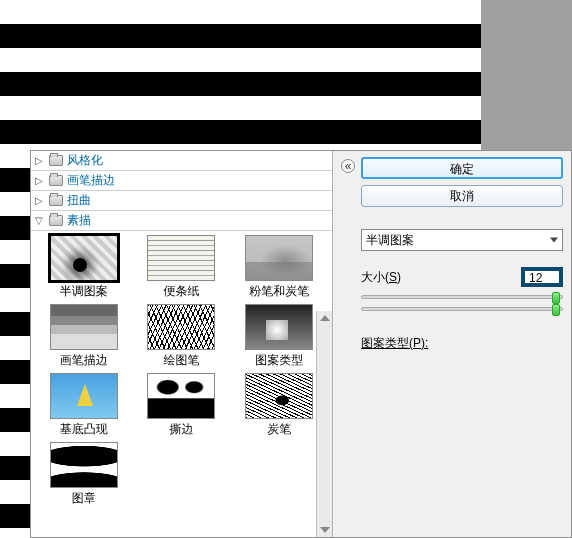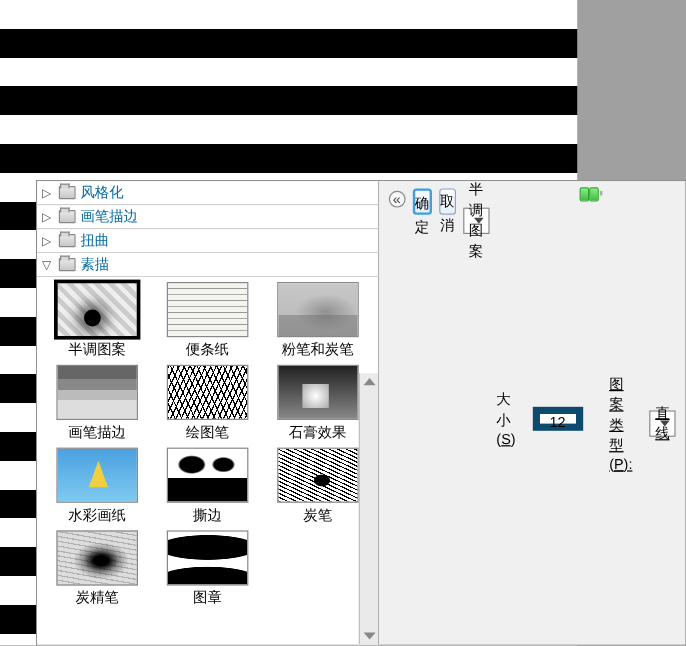--- a/index.html
+++ b/index.html
@@ -44,33 +44,33 @@
 .t8::after{content:"";position:absolute;inset:0;background:radial-gradient(ellipse at 30% 30%,#000 15%,transparent 18%),radial-gradient(ellipse at 70% 30%,#000 12%,transparent 15%),linear-gradient(transparent 55%,#000 56%);}
 .t9 { background:#fff;}
 .t9::after{content:"";position:absolute;inset:0;background:repeating-linear-gradient(25deg,#000 0,#000 1px,transparent 1px,transparent 3px),radial-gradient(ellipse at 55% 60%,#000 12%,transparent 14%);}
 .t10 { background:#ddd;}
 .t10::after{content:"";position:absolute;inset:0;background:radial-gradient(ellipse at 55% 55%,#000 12%,rgba(0,0,0,.3) 30%,transparent 45%),repeating-linear-gradient(10deg,transparent 0,transparent 3px,rgba(0,0,0,.2) 3px,rgba(0,0,0,.2) 4px);}
 .t11 { background:#fff;}
 .t11::after{content:"";position:absolute;inset:0;background:radial-gradient(ellipse 160% 60% at 50% 30%,#000 38%,transparent 40%),radial-gradient(ellipse 160% 60% at 50% 90%,#000 38%,transparent 40%);}
 
 .right-panel { flex: 1; background: #f0f0f0; padding: 6px 8px; display: flex; gap: 6px; }
 .expand-btn { width: 14px; height: 14px; border: 1px solid #888; border-radius: 50%; display: flex; align-items: center; justify-content: center; font-size: 9px; color: #444; cursor: pointer; background: #f8f8f8; margin-top: 2px; flex-shrink: 0; }
-.controls { flex: 1; display: flex; gap: 6px; }
+.controls { flex: 1; display: flex; flex-direction: column; gap: 6px; }
 
 .btn { height: 22px; border: 1px solid #8aa8c8; border-radius: 3px; background: linear-gradient(#fefefe,#e8f0f8); cursor: pointer; text-align: center; line-height: 20px; color: #000; }
 .btn.primary { border: 2px solid #3aa0e0; background: linear-gradient(#f8fcff,#e0f0fc); font-weight: 400; }
 
 .combo { height: 22px; border: 1px solid #888; background:#fff; display: flex; align-items: center; padding: 0 4px; position: relative; cursor: pointer; }
 .combo::after { content:""; position:absolute; right:4px; top:50%; width:0;height:0;border-left:4px solid transparent;border-right:4px solid transparent;border-top:5px solid #444; transform:translateY(-50%);}
 .combo-full { margin-top: 16px; }
 
-.param-row { display: flex; align-items: center; gap: 14px; margin-top: 10px; }
+.param-row { display: flex; align-items: center; gap: 0; margin-top: 10px; }
 .param-label { flex: 1; color: #000; }
 .underline { text-decoration: underline; }
-.num-input { width: 42px; height: 20px; border: 6px solid #0c4a6e; background:#fff; text-align: center; padding: 0 4px; }
+.num-input { width: 42px; height: 20px; border: 4px solid #0c4a6e; background:#fff; text-align: left; padding: 0 4px; }
 .slider-track { height: 4px; background:#d8d8d8; border:1px solid #aaa; border-radius:2px; position:relative; margin-top:2px; }
 .slider-thumb { position:absolute; top:-4px; width:8px; height:12px; background:linear-gradient(#8e8,#4b4); border:1px solid #2a2; border-radius:2px; }
 
 .scrollbar-v { position:absolute; right:0; top:80px; bottom:0; width:16px; background:#eaeaea; border-left:1px solid #c0c0c0;}
 .scrollbar-v::before,.scrollbar-v::after{content:"";position:absolute;left:3px;width:0;height:0;border-left:5px solid transparent;border-right:5px solid transparent;}
 .scrollbar-v::before{top:4px;border-bottom:6px solid #888;}
 .scrollbar-v::after{bottom:4px;border-top:6px solid #888;}
 </style>
 </head>
 <body>
@@ -118,37 +118,33 @@
         <div class="thumb-item">
             <div class="thumb-box t3"></div>
             <span class="thumb-label">画笔描边</span>
           </div>
         <div class="thumb-item">
             <div class="thumb-box t4"></div>
             <span class="thumb-label">绘图笔</span>
           </div>
         <div class="thumb-item">
             <div class="thumb-box t6"></div>
-            <span class="thumb-label">石膏效果</span>
+            <span class="thumb-label">图案类型</span>
           </div>
         <div class="thumb-item">
             <div class="thumb-box t7"></div>
-            <span class="thumb-label">水彩画纸</span>
+            <span class="thumb-label">基底凸现</span>
           </div>
         <div class="thumb-item">
             <div class="thumb-box t8"></div>
             <span class="thumb-label">撕边</span>
           </div>
         <div class="thumb-item">
             <div class="thumb-box t9"></div>
             <span class="thumb-label">炭笔</span>
-          </div>
-        <div class="thumb-item">
-            <div class="thumb-box t10"></div>
-            <span class="thumb-label">炭精笔</span>
           </div>
         <div class="thumb-item">
             <div class="thumb-box t11"></div>
             <span class="thumb-label">图章</span>
           </div>
       </div>
       <div class="scrollbar-v"></div>
     </div>
   </div>
 
@@ -171,20 +167,17 @@
       <div class="slider-track">
           <div class="slider-thumb" style="right:2px;"></div>
         </div>
 
       <div class="slider-track">
           <div class="slider-thumb" style="right:2px;"></div>
         </div>
 
       <div class="param-row" style="margin-top:18px;text-decoration:underline;">
         <span><span>图案类型(</span><span class="underline">P</span><span>):</span></span>
-        <div class="combo" style="flex:1;">
-          <span>直线</span>
-        </div>
       </div>
     </div>
   </div>
 
 </div>
 
 </body></html>

